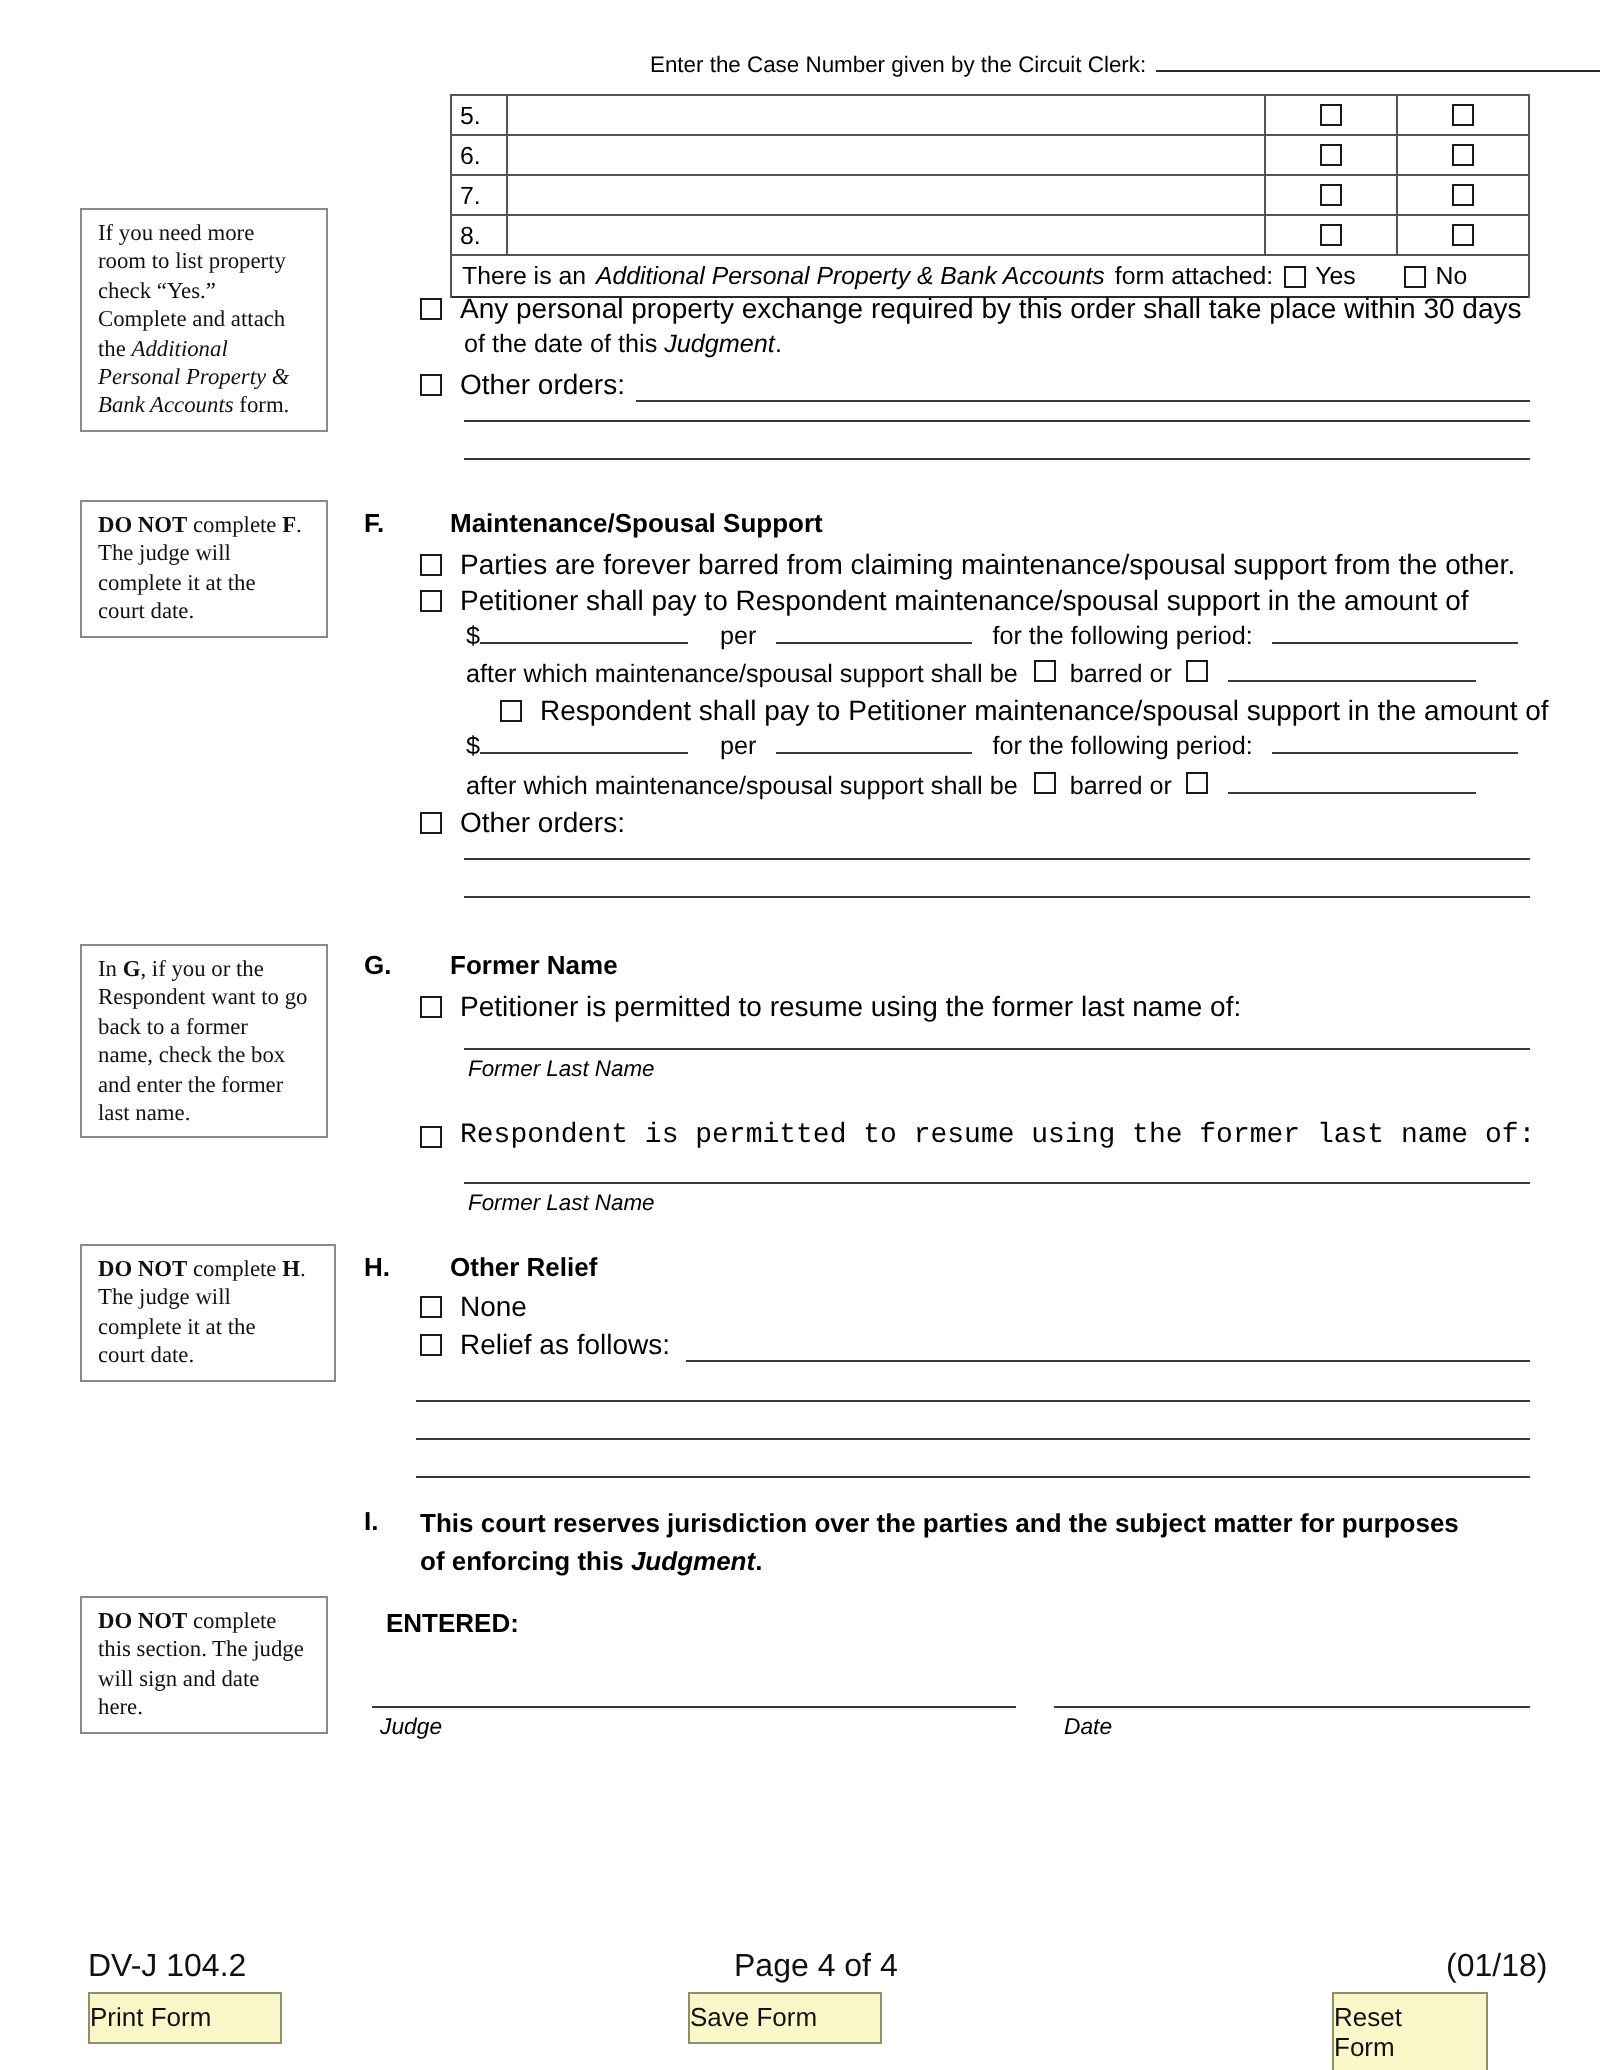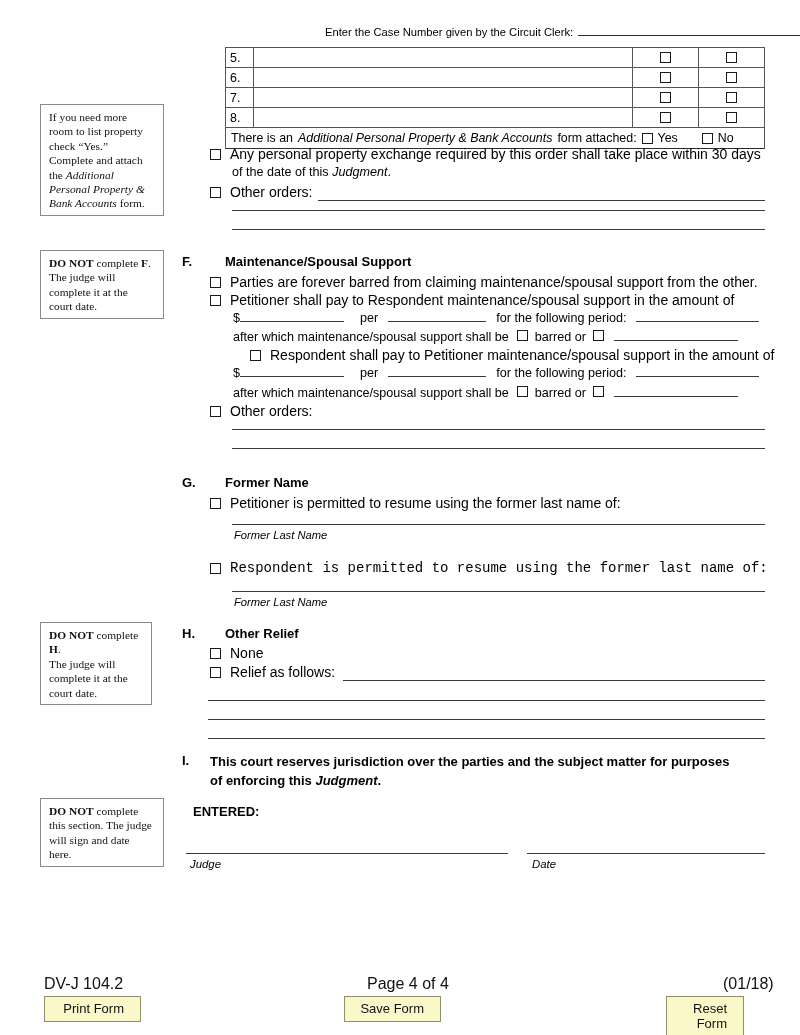--- a/index.html
+++ b/index.html
@@ -143,21 +143,21 @@
     font-size: 16px;
     color: #111;
   }
   .btn {
     position: absolute;
     background: #faf8c8;
     border: 1.2px solid #8f8f6a;
     font-family: "Liberation Sans", sans-serif;
     font-size: 13px;
     color: #111;
-    text-align: right;
+    text-align: left;
     padding: 4px 16px 5px 0;
     cursor: pointer;
   }
 </style>
 </head>
 <body>
 
 <div class="page">
 
   <div class="case-header">
@@ -308,39 +308,47 @@
     <span class="rule-in" style="width:124px;"></span>
   </div>
 
   <div class="item" style="left:210px; top:403px;">
     <span class="cb" style="margin-top:3px;"></span>
     <span class="txt">Other orders:</span>
   </div>
   <div class="rule" style="left:232px; top:429px; width:533px;"></div>
   <div class="rule" style="left:232px; top:448px; width:533px;"></div>
 
+  <div class="note" style="left:40px; top:472px; width:124px;">
+    <div><span>In </span><span class="bold">G</span><span>, if you or the</span></div>
+    <div>Respondent want to go</div>
+    <div>back to a former</div>
+    <div>name, check the box</div>
+    <div>and enter the former</div>
+    <div>last name.</div>
+  </div>
 
   <div class="sec-letter" style="left:182px; top:475px;">G.</div>
   <div class="sec-head" style="left:225px; top:475px;">Former Name</div>
 
   <div class="item" style="left:210px; top:495px;">
     <span class="cb" style="margin-top:3px;"></span>
     <span class="txt">Petitioner is permitted to resume using the former last name of:</span>
   </div>
   <div class="rule" style="left:232px; top:524px; width:533px;"></div>
   <div class="plain it" style="left:234px; top:527px; font-size:11.2px;">Former Last Name</div>
 
   <div class="item" style="left:210px; top:560px;font-family:Liberation Mono, monospace;">
     <span class="cb" style="margin-top:3px;"></span>
     <span class="txt">Respondent is permitted to resume using the former last name of:</span>
   </div>
   <div class="rule" style="left:232px; top:591px; width:533px;"></div>
   <div class="plain it" style="left:234px; top:594px; font-size:11.2px;">Former Last Name</div>
 
-  <div class="note" style="left:40px; top:622px; width:112px;">
+  <div class="note" style="left:40px; top:622px; width:128px;">
     <div><span class="bold">DO NOT</span><span> complete </span><span class="bold">H</span><span>.</span></div>
     <div>The judge will</div>
     <div>complete it at the</div>
     <div>court date.</div>
   </div>
 
   <div class="sec-letter" style="left:182px; top:626px;">H.</div>
   <div class="sec-head" style="left:225px; top:626px;">Other Relief</div>
 
   <div class="item" style="left:210px; top:645px;">

